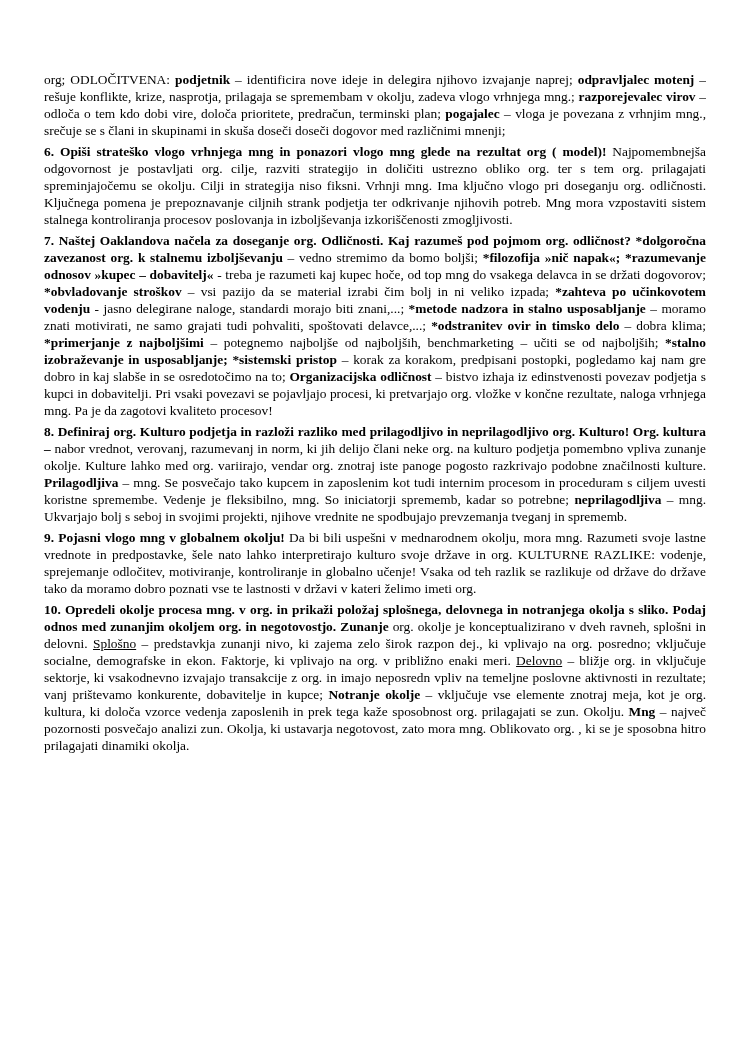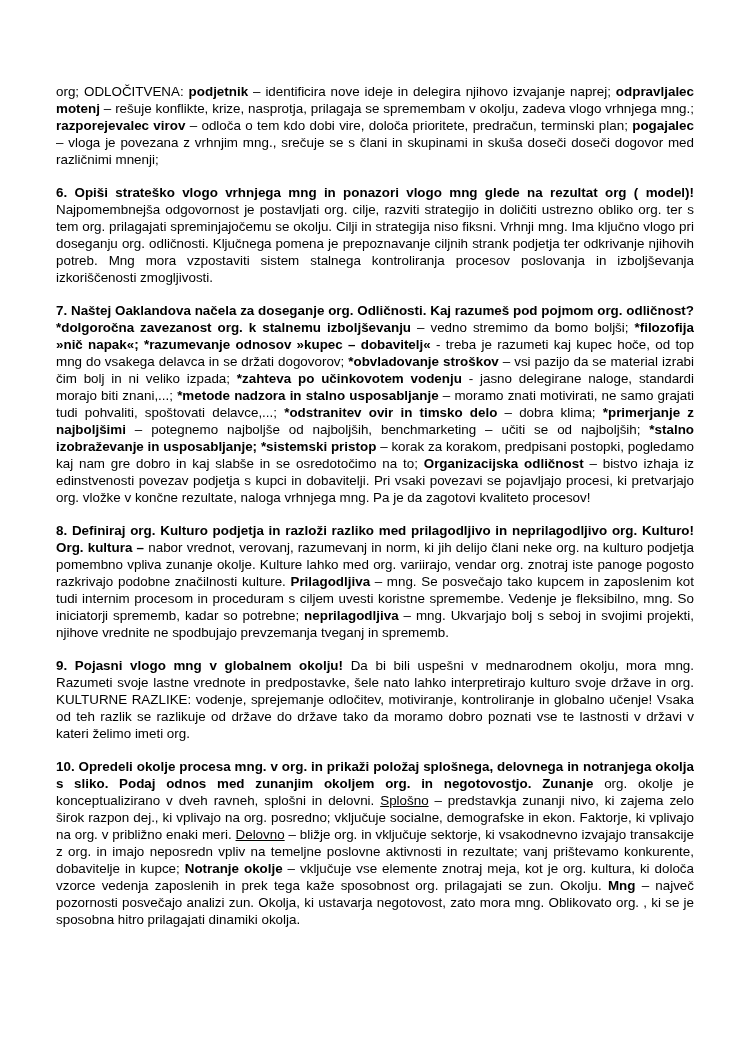--- a/index.html
+++ b/index.html
@@ -21,22 +21,23 @@
   }
   .doc-body {
     width: 670px;
     font-family: "Liberation Sans", "DejaVu Sans", sans-serif;
     font-size: 13.4px;
     line-height: 17px;
     color: #000000;
     text-align: justify;
   }
   .para {
-    margin: 16px;
+    margin: 4px;
     padding: 0;
+    font-family: Liberation Serif, serif;
   }
   .run { font-weight: normal; text-decoration: none; }
   .run.bold { font-weight: bold; }
   .run.underline { text-decoration: underline; }
 </style>
 </head>
 <body>
 
 <div class="page">
   <div class="doc-body">

